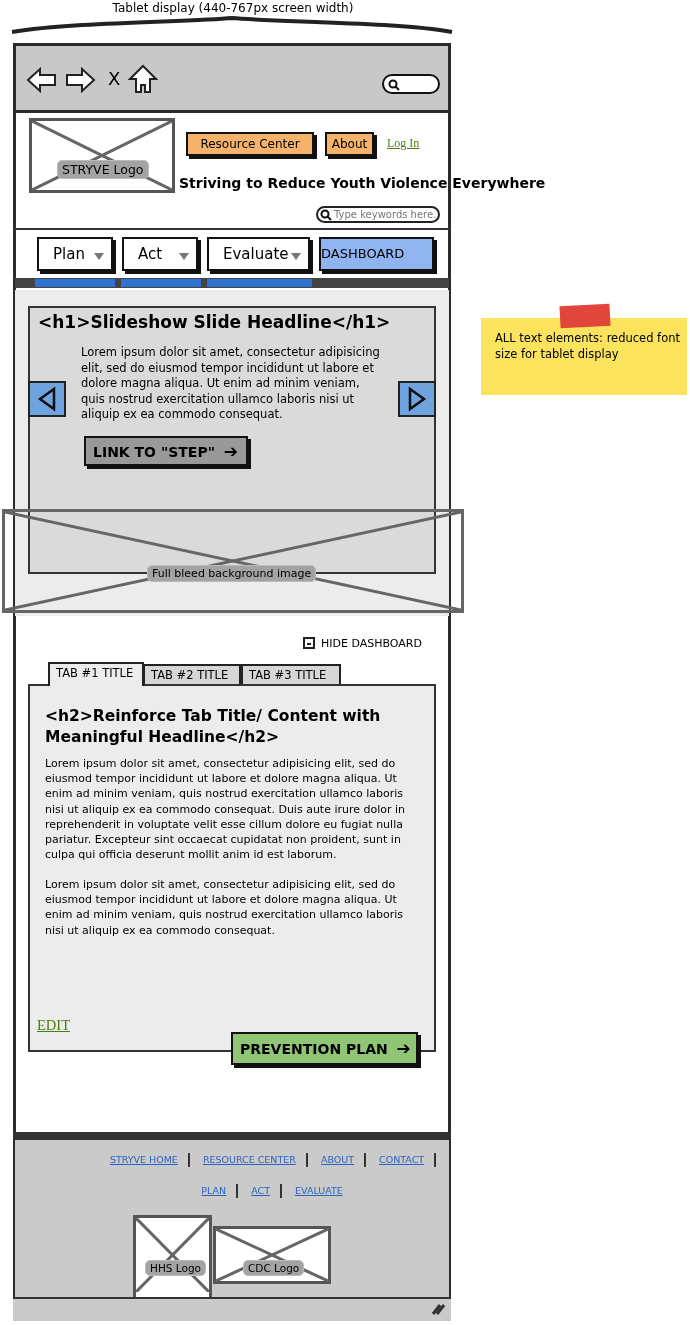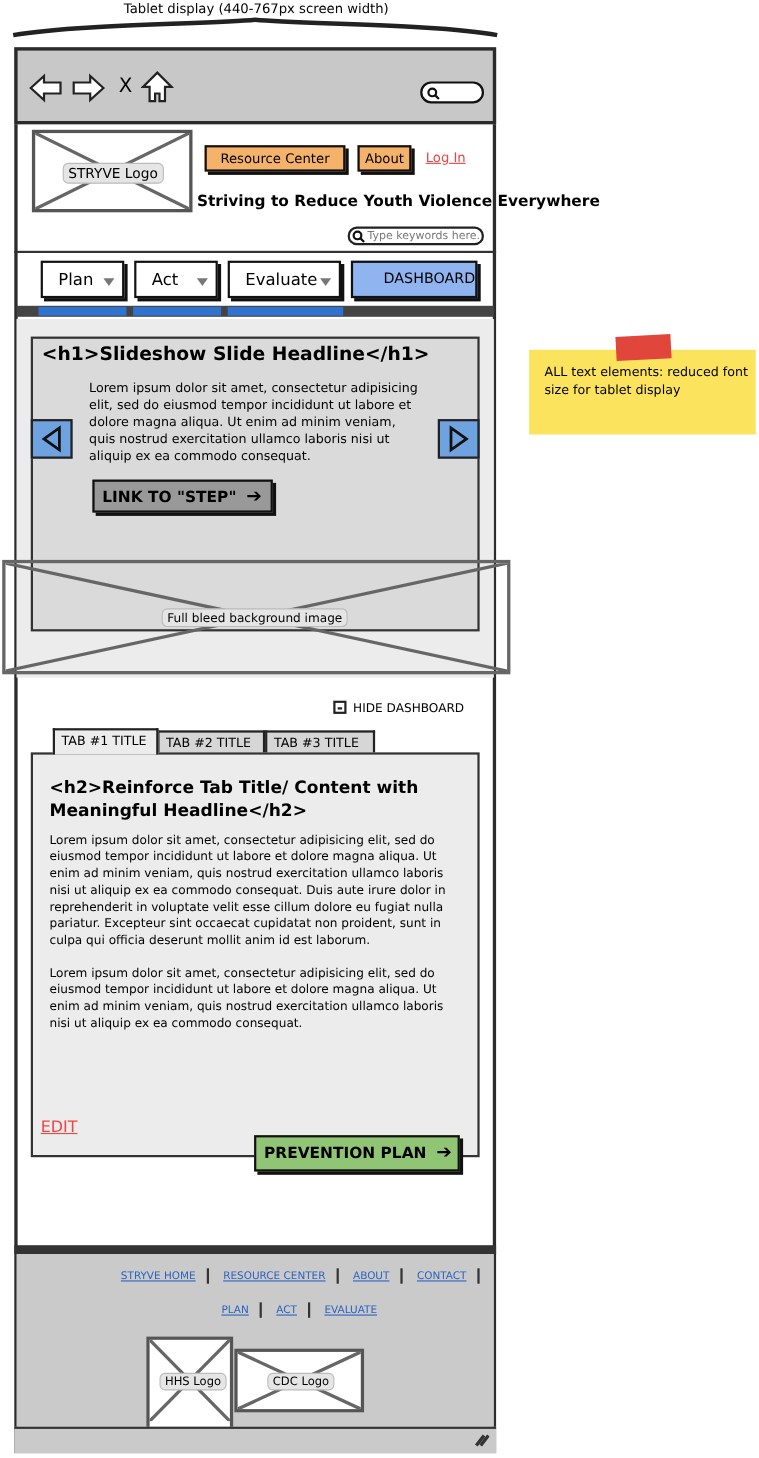--- a/index.html
+++ b/index.html
@@ -14,32 +14,32 @@
   
   .browser { left: 13px; top: 43px; width: 438px; height: 1278px; border: 3px solid #2b2b2b; background: #fff; }
   .chrome { left: 13px; top: 43px; width: 438px; height: 70px; background: #c8c8c8; border: 3px solid #2b2b2b; }
   .chrome-title { left: 0; width: 100%; top: 3px; text-align: center; font-size: 13px; }
   .url { left: 153px; top: 27px; width: 196px; height: 20px; background: #fff; border: 3px solid #111;
          font-size: 12px; line-height: 14px; padding-left: 4px; overflow: hidden; white-space: nowrap; }
   .chrome-search { left: 366px; top: 28px; width: 58px; height: 20px; border: 2px solid #111; border-radius: 12px; background: #fff; }
 
   
   .logo-box { left: 29px; top: 118px; width: 146px; height: 75px; border: 3px solid #555; background: #fff; }
-  .placeholder-label { background: #e5e5e5; border: 1px solid #bbb; border-radius: 5px; padding: 1px 4px; font-size: 12px; white-space: nowrap; }
+  .placeholder-label { background: #a3a3a3; border: 1px solid #bbb; border-radius: 5px; padding: 1px 4px; font-size: 12px; white-space: nowrap; margin-top: 12px; }
   .btn-orange { background: #f4b26a; border: 2px solid #111; box-shadow: 3px 3px 0 #111; font-size: 12px; text-align: center; line-height: 20px; }
-  .link { color: #ef4444; text-decoration: underline; }
+  .link { color: #4d7c0f; text-decoration: underline; font-family: Liberation Serif, serif; }
   .tagline { left: 179px; top: 175px; font-size: 14px; font-weight: bold; white-space: nowrap; }
   .header-search { left: 316px; top: 206px; width: 124px; height: 17px; border: 2px solid #222; border-radius: 10px; font-size: 10px;
                    color: #777; line-height: 13px; padding-left: 16px; white-space: nowrap; overflow: hidden; background: #fff; }
 
   
   .nav-sep { left: 13px; top: 228px; width: 438px; height: 2px; background: #333; }
   .nav-btn { height: 34px; background: #fff; border: 2px solid #111; box-shadow: 3px 3px 0 #111; font-size: 15px; line-height: 30px; padding-left: 14px; }
   .nav-btn .caret { position: absolute; right: 7px; top: 14px; width: 0; height: 0; border-left: 5px solid transparent; border-right: 5px solid transparent; border-top: 7px solid #777; }
-  .nav-dash { background: #8fb4f0; text-align: right; padding-left: 0; font-size: 13px; }
+  .nav-dash { background: #8fb4f0; text-align: left; padding-left: 0; font-size: 13px; }
   .nav-bar { left: 15px; top: 278px; width: 434px; height: 10px; background: #444; }
   .nav-under { top: 279px; height: 8px; background: #2f73cf; }
 
   
   .hero-bg { left: 15px; top: 290px; width: 434px; height: 326px; background: #ececec; }
   .slide { left: 28px; top: 306px; width: 408px; height: 268px; background: #dadada; border: 2px solid #333; }
   .slide-h1 { left: 38px; top: 312px; font-size: 17px; font-weight: bold; white-space: nowrap; }
   .slide-text { left: 81px; top: 345px; width: 300px; font-size: 11.5px; line-height: 15.6px; }
   .arrow-btn { width: 38px; height: 36px; background: #6fa3df; border: 2px solid #222; }
   .step-btn { left: 84px; top: 436px; width: 164px; height: 30px; background: #999; border: 2px solid #111; box-shadow: 3px 3px 0 #111;

